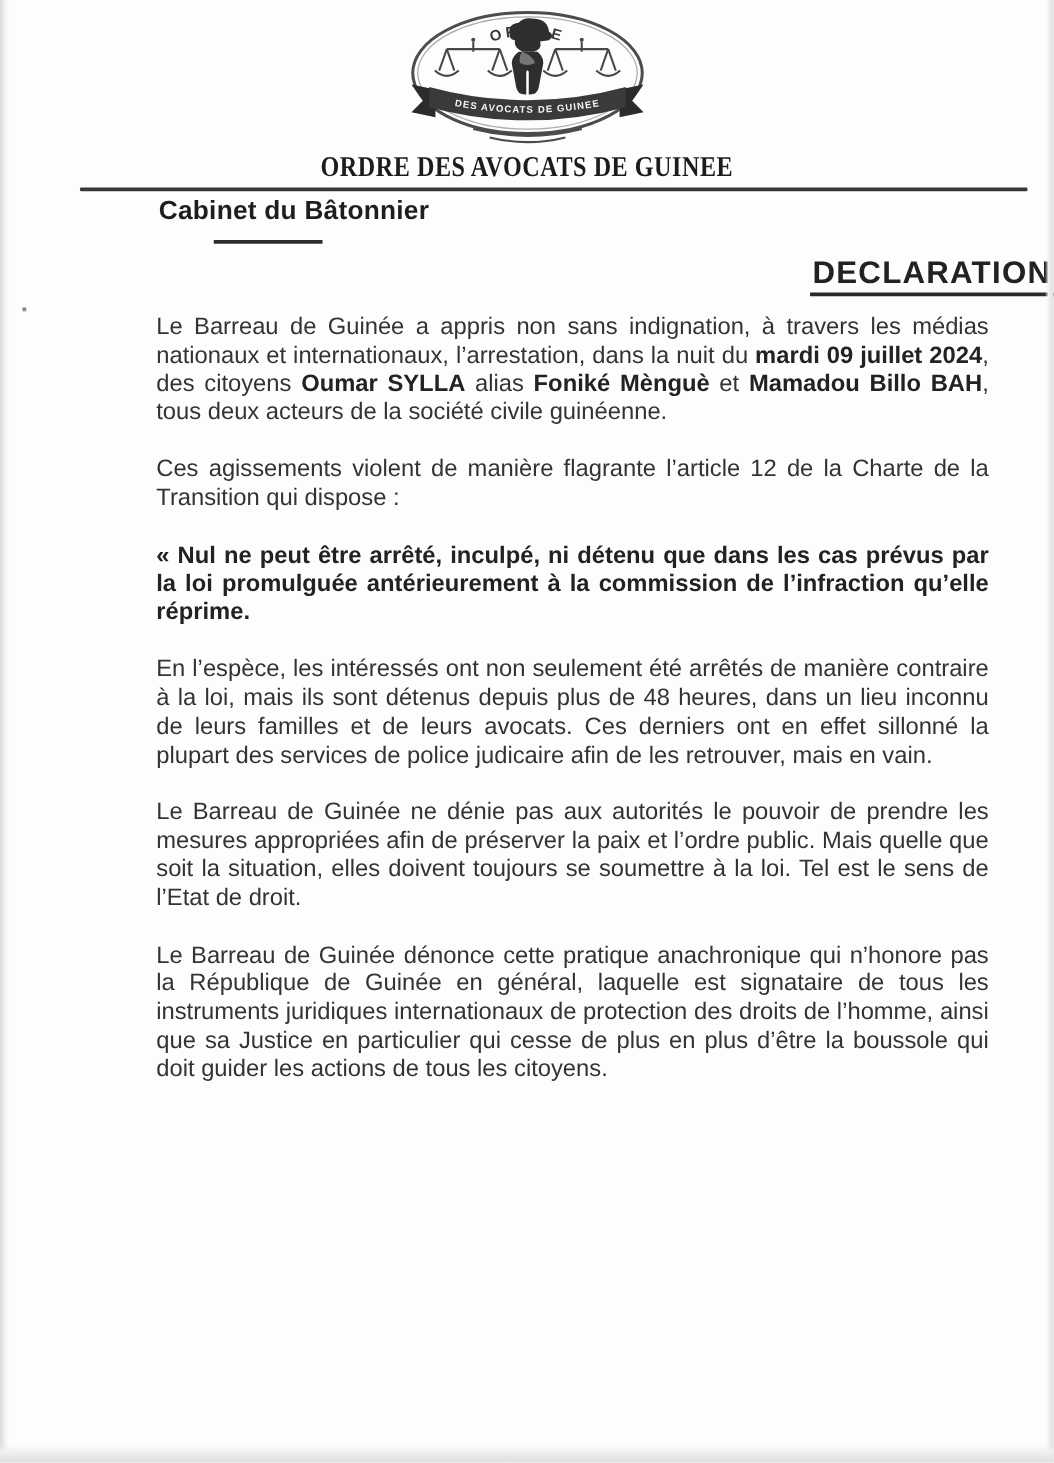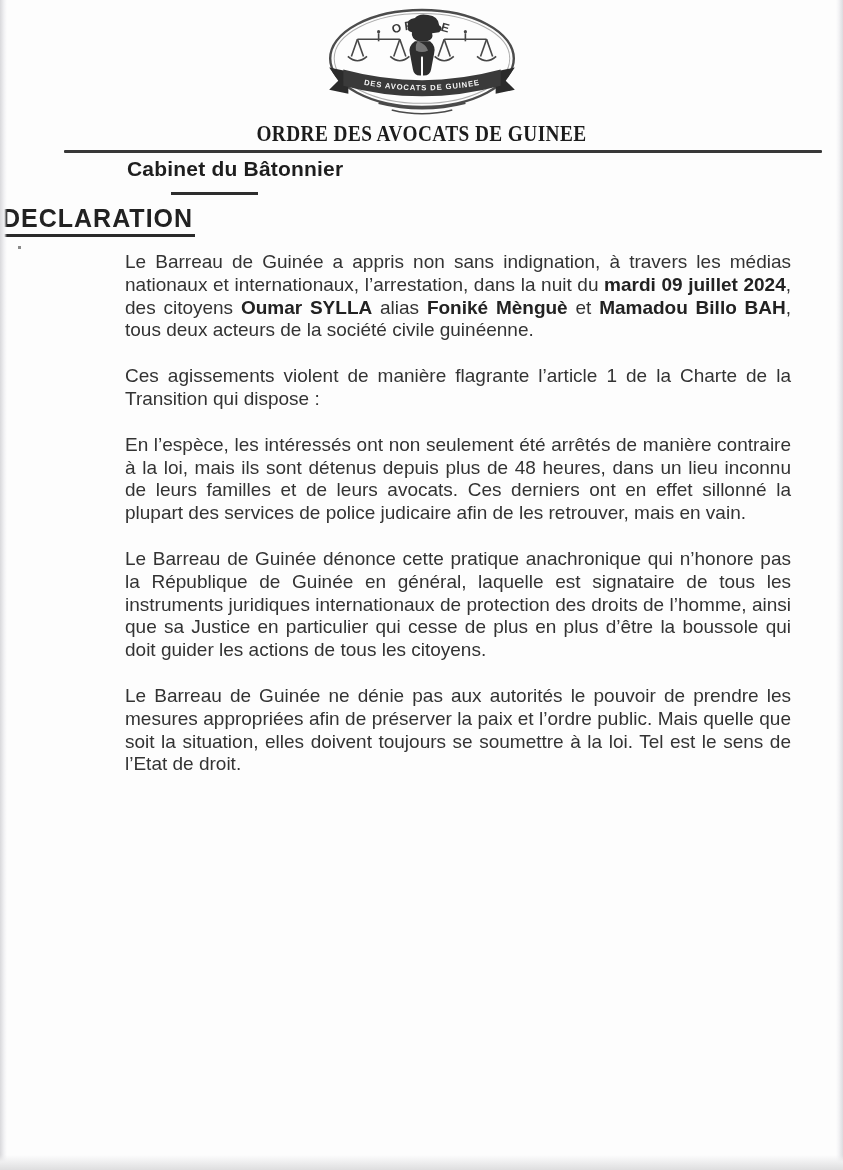--- a/index.html
+++ b/index.html
@@ -44,21 +44,21 @@
     font-weight: 700;
     font-size: 21px;
     color: #1e1e1e;
     letter-spacing: .2px;
   }
   .office-rule {
     margin: 11px 0 0 171px;
     width: 87px; height: 3px;
     background: #2d2d2d;
   }
-  .doc-title-row { text-align: left; margin-top: 9px; }
+  .doc-title-row { text-align: right; margin-top: 9px; }
   .doc-title {
     display: inline-block;
     font-weight: 700;
     font-size: 25px;
     letter-spacing: 1px;
     color: #222;
     border-bottom: 3px solid #2a2a2a;
     padding: 0 2px 1px;
   }
   .body-text {
@@ -140,23 +140,24 @@
   <div class="header-rule"></div>
   <div class="office-name">Cabinet du Bâtonnier</div>
   <div class="office-rule"></div>
 
   <div class="doc-title-row">
     <span class="doc-title">DECLARATION</span>
   </div>
 
   <div class="body-text">
       <p><span>Le Barreau de Guinée a appris non sans indignation, à travers les médias nationaux et internationaux, l’arrestation, dans la nuit du </span><span class="b">mardi 09 juillet 2024</span><span>, des citoyens </span><span class="b">Oumar SYLLA</span><span> alias </span><span class="b">Foniké Mènguè</span><span> et </span><span class="b">Mamadou Billo BAH</span><span>, tous deux acteurs de la société civile guinéenne.</span></p>
-      <p><span>Ces agissements violent de manière flagrante l’article 1 de la Charte de la Transition qui dispose :</span></p>
+      <p><span>Ces agissements violent de manière flagrante l’article 12 de la Charte de la Transition qui dispose :</span></p>
+      <p class="allbold"><span class="b">«&nbsp;Nul ne peut être arrêté, inculpé, ni détenu que dans les cas prévus par la loi promulguée antérieurement à la commission de l’infraction qu’elle réprime.</span></p>
       <p><span>En l’espèce, les intéressés ont non seulement été arrêtés de manière contraire à la loi, mais ils sont détenus depuis plus de 48 heures, dans un lieu inconnu de leurs familles et de leurs avocats. Ces derniers ont en effet sillonné la plupart des services de police judicaire afin de les retrouver, mais en vain.</span></p>
+      <p><span>Le Barreau de Guinée ne dénie pas aux autorités le pouvoir de prendre les mesures appropriées afin de préserver la paix et l’ordre public. Mais quelle que soit la situation, elles doivent toujours se soumettre à la loi. Tel est le sens de l’Etat de droit.</span></p>
       <p><span>Le Barreau de Guinée dénonce cette pratique anachronique qui n’honore pas la République de Guinée en général, laquelle est signataire de tous les instruments juridiques internationaux de protection des droits de l’homme, ainsi que sa Justice en particulier qui cesse de plus en plus d’être la boussole qui doit guider les actions de tous les citoyens.</span></p>
-      <p><span>Le Barreau de Guinée ne dénie pas aux autorités le pouvoir de prendre les mesures appropriées afin de préserver la paix et l’ordre public. Mais quelle que soit la situation, elles doivent toujours se soumettre à la loi. Tel est le sens de l’Etat de droit.</span></p>
     </div>
 
   <div class="speck"></div>
   <div class="edge-left"></div>
   <div class="edge-right"></div>
   <div class="edge-bottom"></div>
 </div>
 
 </body></html>

